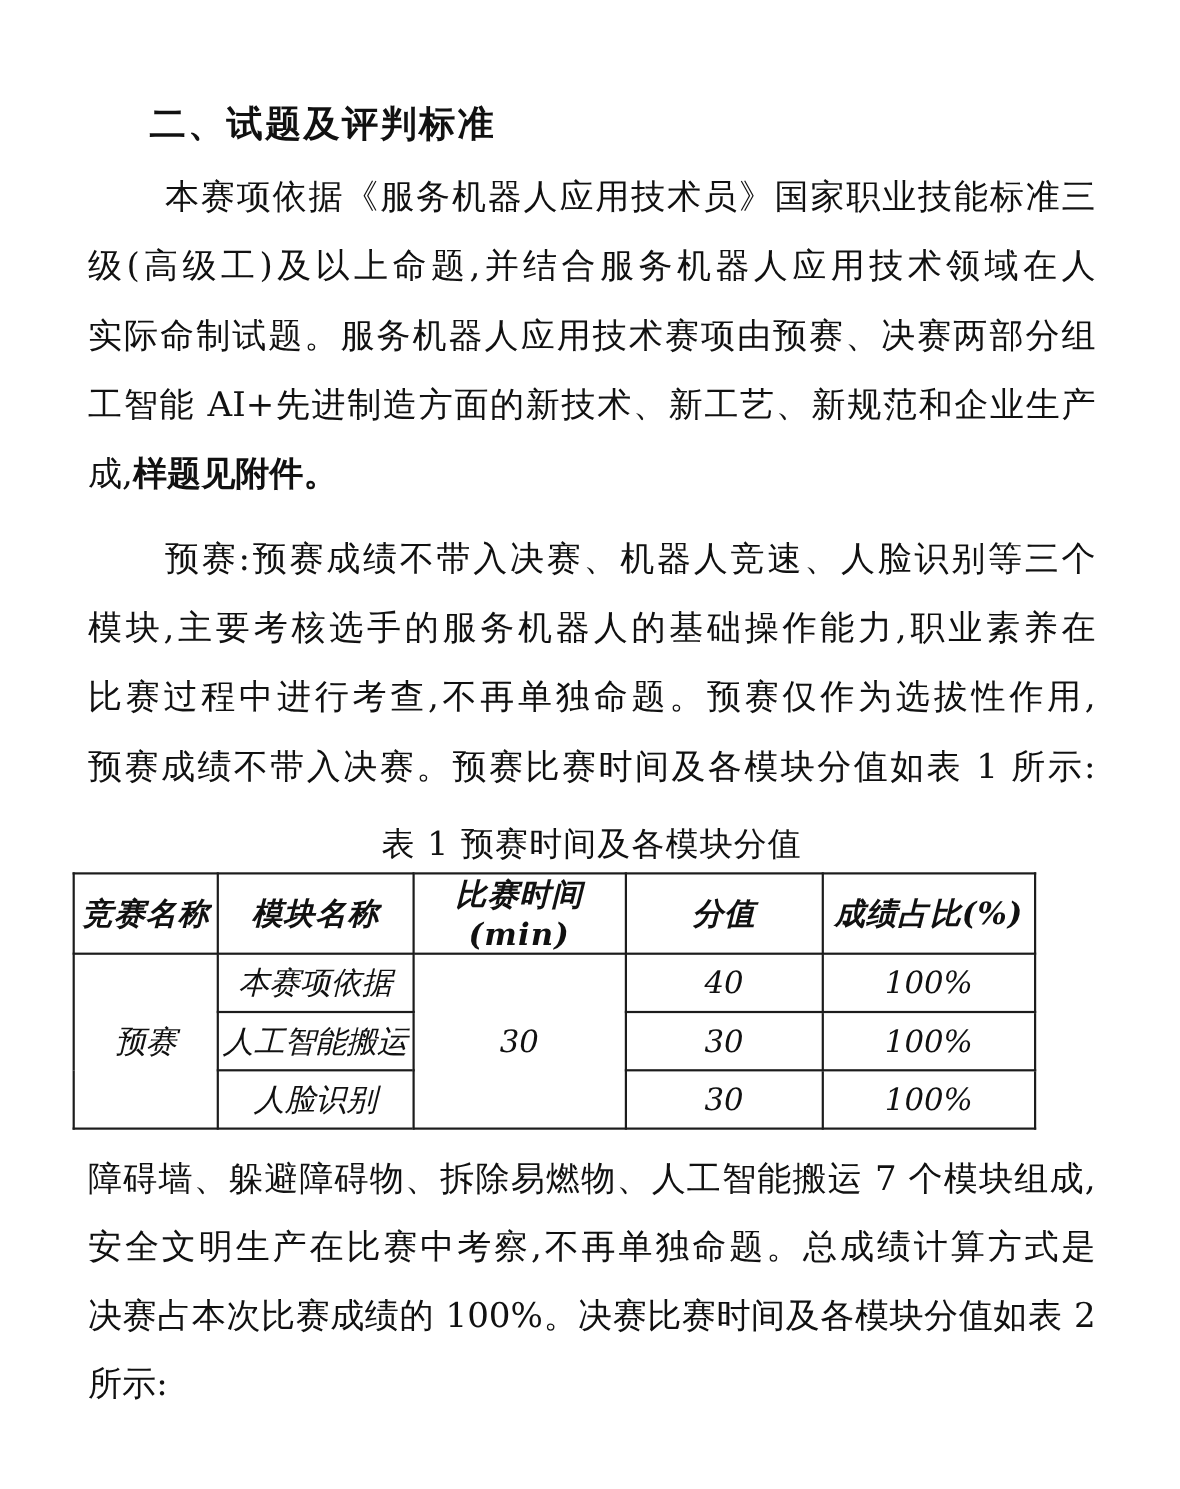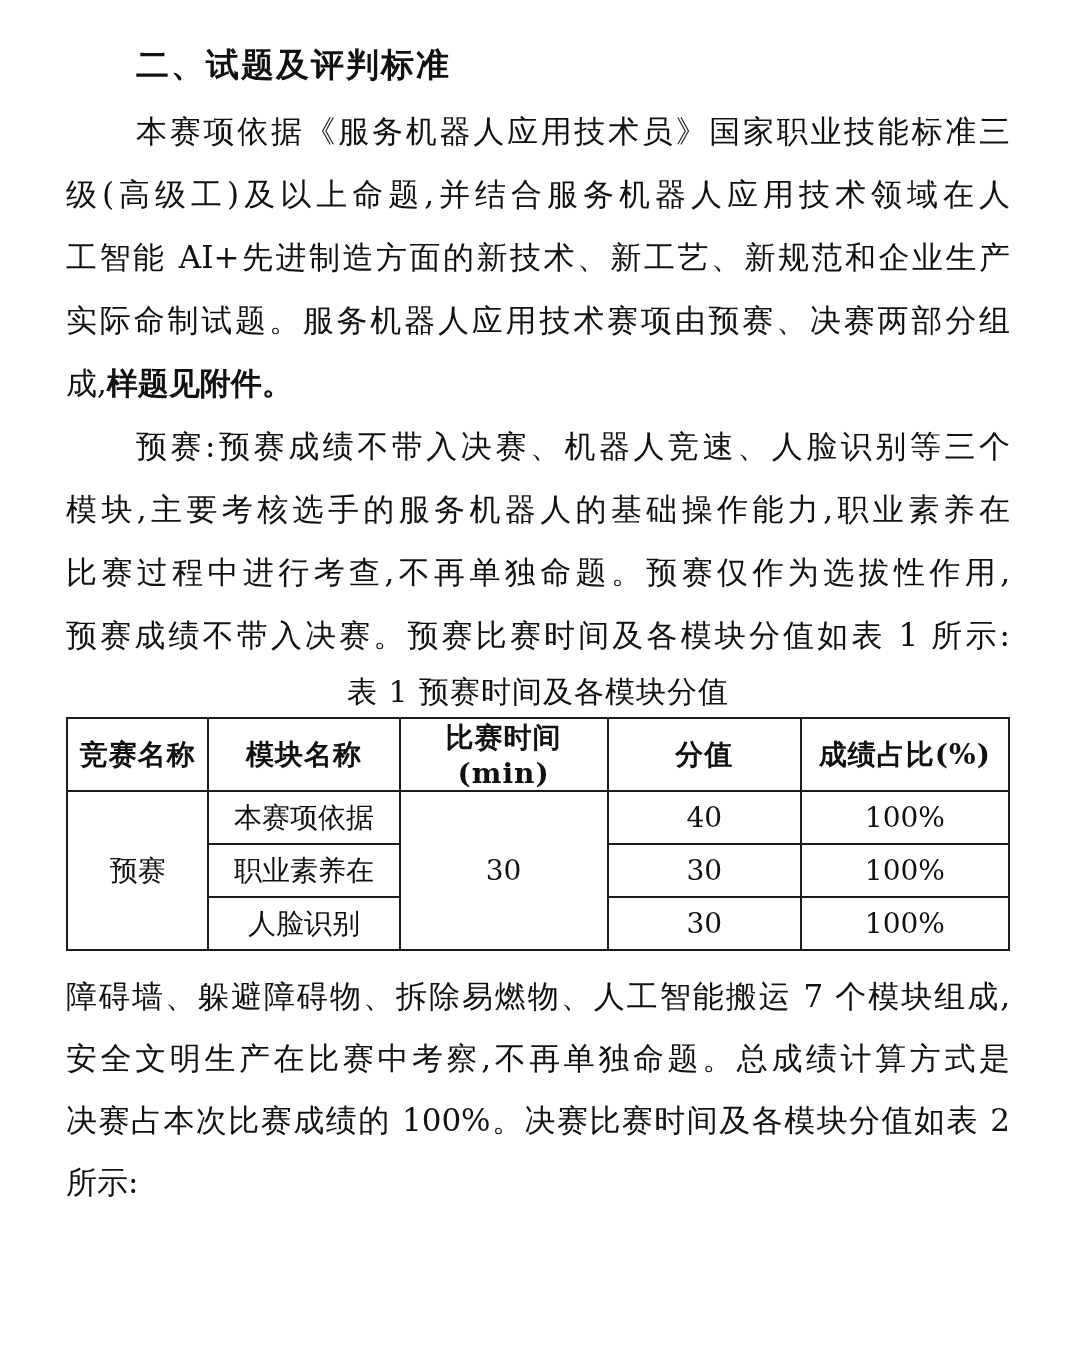--- a/index.html
+++ b/index.html
@@ -8,36 +8,36 @@
     width:1073px;height:1354px;
     background:#ffffff;
     color:#111111;
     font-family:"DejaVu Serif","Liberation Serif",serif;
     overflow:hidden;
   }
   .content{
     position:absolute;left:66px;top:0;width:944px;
   }
   .main-heading{
-    margin-top:40px;
+    margin-top:88px;
     padding-left:70px;
     font-family:"DejaVu Sans","Liberation Sans",sans-serif;
     font-weight:700;
     font-size:33px;
     line-height:50px;
     letter-spacing:2px;
   }
   .section-heading{
     margin-top:12px;
     padding-left:70px;
     font-size:31px;
     line-height:50px;
     letter-spacing:3px;
   }
-  .para{margin:0;}
+  .para{margin:14px;}
   .para.first{margin-top:10px;}
   .line{
     font-size:31px;
     line-height:63px;
     height:63px;
     text-align:justify;
     text-align-last:justify;
     white-space:nowrap;
     overflow:hidden;
   }
@@ -50,23 +50,24 @@
   .bold{font-weight:700;}
   .table-caption{
     font-size:30px;
     font-weight:400;
     line-height:50px;
     height:50px;
     text-align:center;
     letter-spacing:1px;
   }
   table.score-table{
-    width:944px;
+    width:876px;
     border-collapse:collapse;
     table-layout:fixed;
+    font-style:italic;
   }
   .score-table td,.score-table th{
     border:2px solid #1c1c1c;
     text-align:center;
     vertical-align:middle;
     font-size:28px;
     font-weight:400;
     padding:0;
   }
   .score-table th{font-weight:700;letter-spacing:1px;}
@@ -79,22 +80,22 @@
 
 <div class="page">
   <div class="content">
 
     <div class="main-heading">二、试题及评判标准</div>
 
 
     <div class="para first">
       <div class="line indent">本赛项依据《服务机器人应用技术员》国家职业技能标准三</div>
       <div class="line">级(高级工)及以上命题,并结合服务机器人应用技术领域在人</div>
+      <div class="line">实际命制试题。服务机器人应用技术赛项由预赛、决赛两部分组</div>
       <div class="line">工智能 AI+先进制造方面的新技术、新工艺、新规范和企业生产</div>
-      <div class="line">实际命制试题。服务机器人应用技术赛项由预赛、决赛两部分组</div>
       <div class="line short"><span>成,</span><span class="bold">样题见附件。</span></div>
     </div>
 
     <div class="para">
       <div class="line indent">预赛:预赛成绩不带入决赛、机器人竞速、人脸识别等三个</div>
       <div class="line">模块,主要考核选手的服务机器人的基础操作能力,职业素养在</div>
       <div class="line">比赛过程中进行考查,不再单独命题。预赛仅作为选拔性作用,</div>
       <div class="line">预赛成绩不带入决赛。预赛比赛时间及各模块分值如表 1 所示:</div>
     </div>
 
@@ -117,21 +118,21 @@
         <th>成绩占比(%)</th>
       </tr>
       <tr class="row-d">
         <td rowspan="3">预赛</td>
         <td>本赛项依据</td>
         <td rowspan="3">30</td>
         <td>40</td>
         <td>100%</td>
       </tr>
       <tr class="row-d">
-        <td>职业素养在</td>
+        <td>人工智能搬运</td>
         <td>30</td>
         <td>100%</td>
       </tr>
       <tr class="row-d">
         <td>人脸识别</td>
         <td>30</td>
         <td>100%</td>
       </tr>
     </tbody>
       </table>

